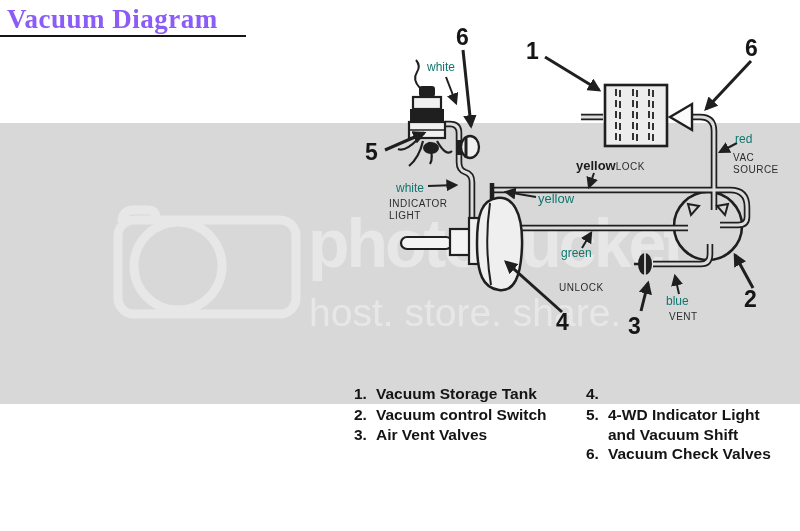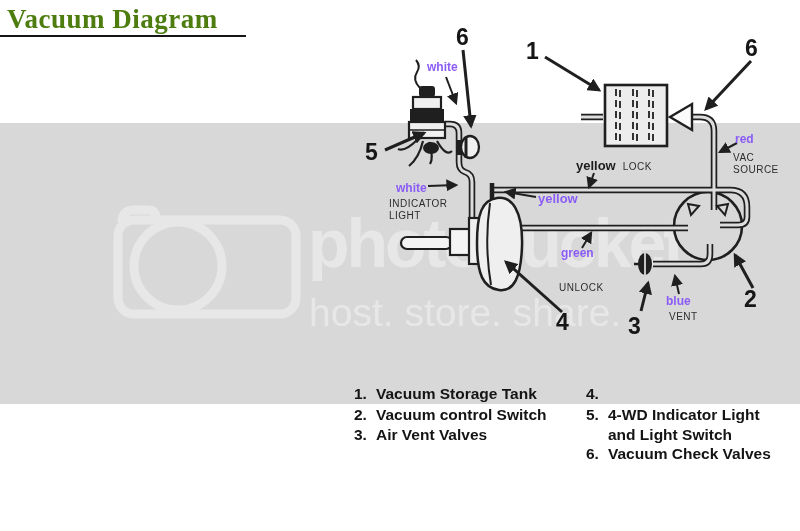--- a/index.html
+++ b/index.html
@@ -1,38 +1,38 @@
 <!DOCTYPE html>
 <html><head>
 <meta charset="utf-8">
 <style>
   html,body{margin:0;padding:0;background:#fff;}
   .stage{position:relative;width:800px;height:531px;background:#ffffff;overflow:hidden;
          font-family:"Liberation Sans",sans-serif;color:#1f1f1f;}
   
   .title{position:absolute;left:7px;top:4px;font-family:"Liberation Serif",serif;
-         font-weight:700;font-size:27px;letter-spacing:.5px;color:#4d7c0f;}
+         font-weight:700;font-size:27px;letter-spacing:.5px;color:#8b5cf6;}
   .title-rule{position:absolute;left:0;top:35px;width:246px;height:2px;background:#161616;}
   
   .wm-band{position:absolute;left:0;top:123px;width:800px;height:281px;background:#d8d8d8;}
   .wm-logo{position:absolute;left:108px;top:200px;}
   .wm-brand{position:absolute;left:308px;top:204px;font-size:68px;font-weight:700;
             letter-spacing:-3px;color:#e7e7e7;white-space:nowrap;}
   .wm-tagline{position:absolute;left:309px;top:291px;font-size:39px;font-weight:400;
               color:#e7e7e7;white-space:nowrap;}
   
   .art{position:absolute;left:0;top:0;}
   
   .num{position:absolute;font-weight:700;font-size:23px;color:#161616;}
-  .clr{position:absolute;font-weight:700;font-size:12px;color:#8b5cf6;white-space:nowrap;}
+  .clr{position:absolute;font-weight:400;font-size:12px;color:#0f766e;white-space:nowrap;}
   .fn{position:absolute;font-weight:400;font-size:10px;letter-spacing:.5px;color:#2c2c2c;
       line-height:12px;white-space:nowrap;}
   .pair{position:absolute;white-space:nowrap;}
   .pair .c{font-weight:700;font-size:13px;color:#1c1c1c;}
-  .pair .f{font-weight:400;font-size:10px;letter-spacing:.5px;color:#2c2c2c;margin-left:7px;}
+  .pair .f{font-weight:400;font-size:10px;letter-spacing:.5px;color:#2c2c2c;}
   
   .legend{position:absolute;font-size:15.5px;font-weight:700;color:#141414;}
   .lrow{display:flex;line-height:20.5px;}
   .lnum{width:22px;flex:none;}
   .lcont{margin-left:22px;line-height:19px;}
   
   .caption{position:absolute;left:415px;top:493px;width:320px;text-align:center;
            font-family:"Liberation Serif",serif;font-weight:700;font-size:21px;color:#111;}
 </style>
 </head>
@@ -202,21 +202,21 @@
     </div>
   </div>
   <div class="legend" style="left:586px;top:384px">
     <div class="lrow">
       <span class="lnum">4.</span>
     </div>
     <div class="lrow">
       <span class="lnum">5.</span>
       <span>4-WD Indicator Light</span>
     </div>
-    <div class="lcont">and Light Switch</div>
+    <div class="lcont">and Vacuum Shift</div>
     <div class="lrow">
       <span class="lnum">6.</span>
       <span>Vacuum Check Valves</span>
     </div>
   </div>
 
 
 </div>
 
 </body></html>

